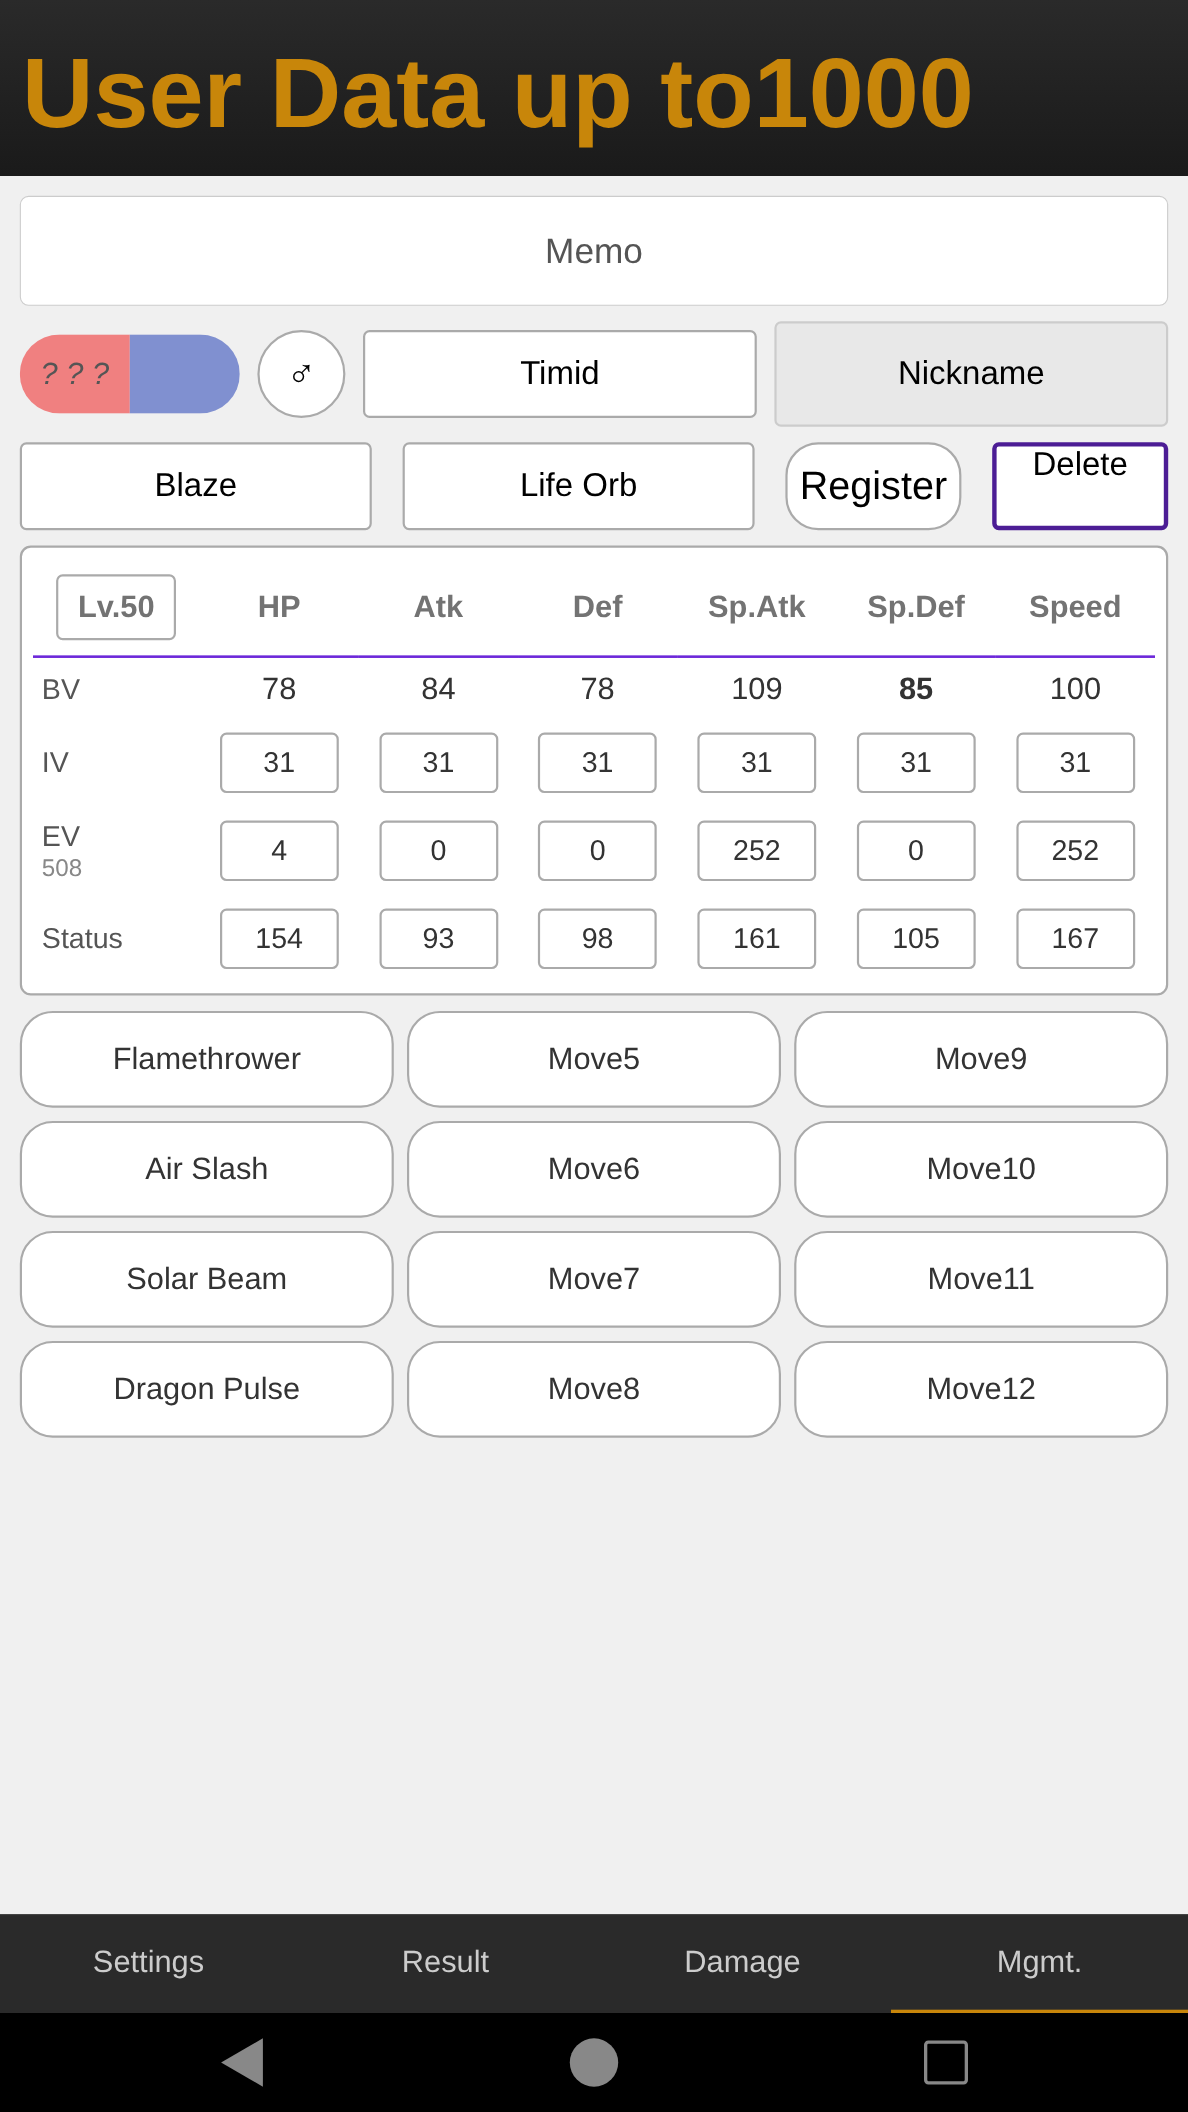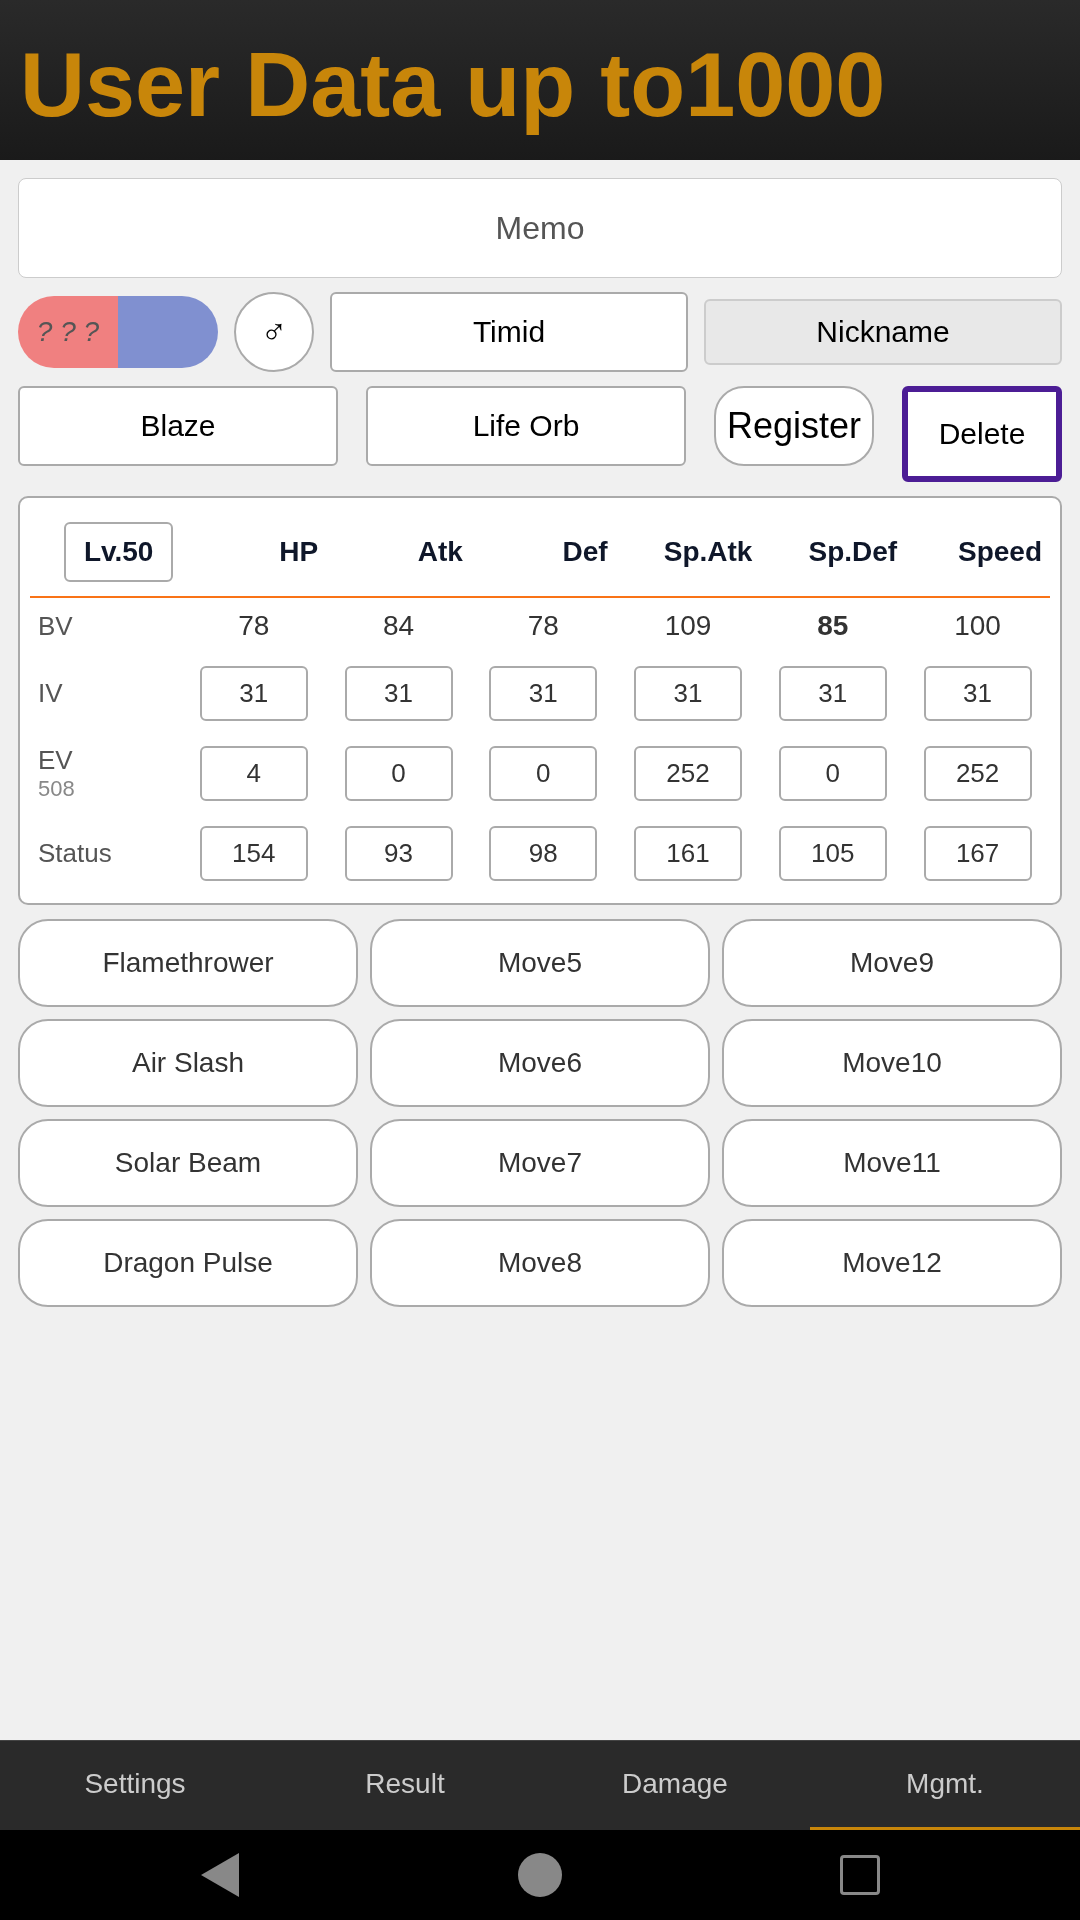--- a/index.html
+++ b/index.html
@@ -119,21 +119,21 @@
       font-size: 30px;
       display: flex;
       align-items: center;
       justify-content: center;
       cursor: pointer;
     }
 
     
     .nickname-btn {
       flex: 1;
-      height: 66px;
+      height: 96px;
       border-radius: 6px;
       border: 2px solid #ccc;
       background: #e8e8e8;
       font-size: 30px;
       display: flex;
       align-items: center;
       justify-content: center;
       cursor: pointer;
     }
 
@@ -161,49 +161,48 @@
       border: 2px solid #aaa;
       background: white;
       font-size: 36px;
       display: flex;
       align-items: center;
       justify-content: center;
       cursor: pointer;
     }
     .delete-btn {
       width: 160px;
-      height: 96px;
-      border-radius: 6px;
-      border: 6px solid #4c1d95;
+      height: 80px;
+      border-radius: 6px;
+      border: 4px solid #4c1d95;
       background: white;
       font-size: 30px;
       display: flex;
-      align-items: center;
       justify-content: center;
       cursor: pointer;
     }
 
     
     .stats-container {
       background: white;
       border: 2px solid #aaa;
       border-radius: 10px;
       padding: 10px;
     }
     .stats-table {
       width: 100%;
       border-collapse: collapse;
       font-size: 28px;
     }
     .stats-table th {
       padding: 14px 8px;
-      text-align: right;
+      text-align: center;
       font-weight: bold;
-      border-bottom: 2px solid #f97316;
-      color: #0f172a;
+      border-bottom: 2px solid #6d28d9;
+      color: #737373;
     }
     .stats-table td {
       padding: 12px 6px;
       text-align: center;
       color: #333;
     }
     .stats-table .row-label {
       font-size: 26px;
       color: #555;
       text-align: left;

